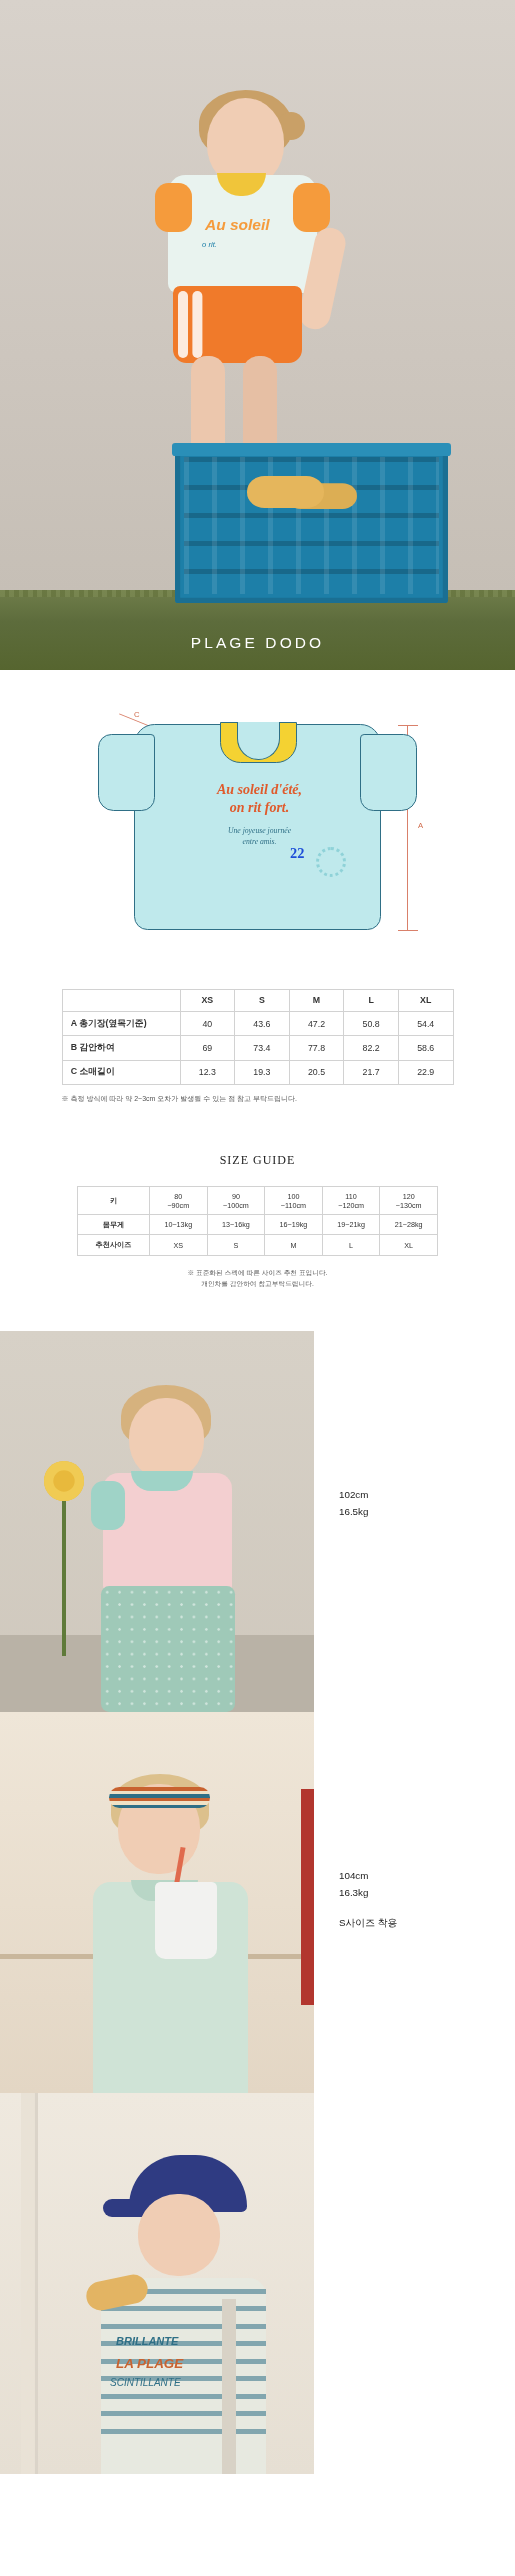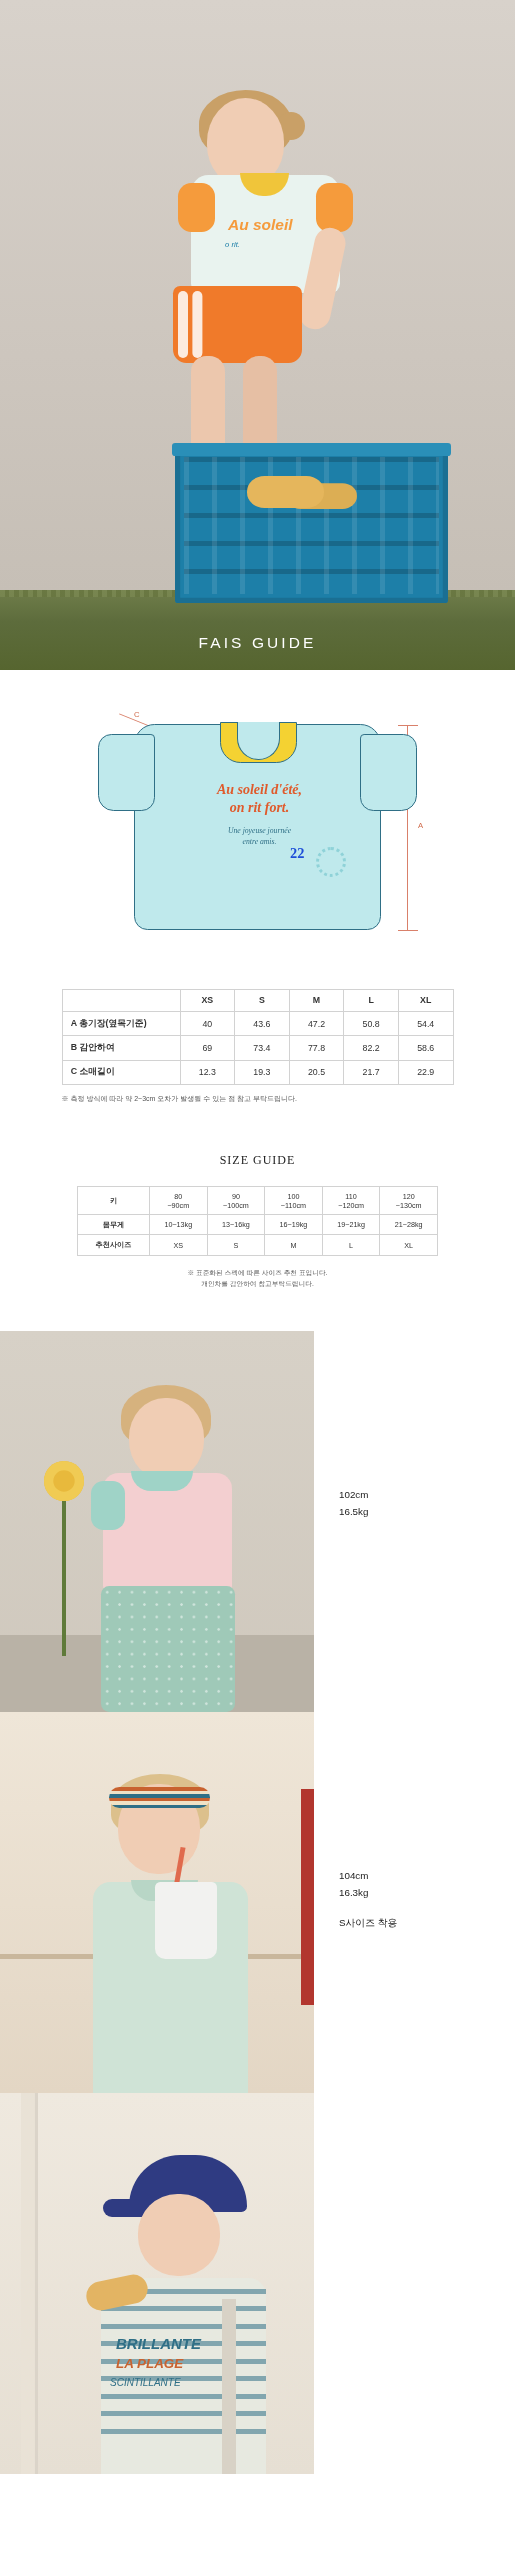--- a/index.html
+++ b/index.html
@@ -56,21 +56,21 @@
     position:absolute; left:72px; top:28px; width:77px; height:32px;
     background:#e5b65c; border-radius:17.5px/15.5px;
     box-shadow: 36px 4.1px 0 -3.1px #dcae54;
   }
   
   .child { position:absolute; left:155px; top:98px; width:216px; height:392px; }
   .head { position:absolute; left:52px; top:0; width:77px; height:88px; background:#f0cdb4; border-radius:50% 50% 46% 46%; }
   .hair { position:absolute; left:44px; top:-8.2px; width:93px; height:68px; background:#c9a067; border-radius:50% 50% 40% 40%; }
   .hair-bun { position:absolute; left:122px; top:14.4px; width:28px; height:28px; background:#c9a067; border-radius:50%; }
   .tee {
-    position:absolute; left:36px; top:77px; width:149px; height:118px;
+    position:absolute; left:13px; top:77px; width:149px; height:118px;
     background:#e9f3ef; border-radius:17.5px 17.5px 9.3px 9.3px;
   }
   .tee-collar { position:absolute; left:49px; top:-2.1px; width:49px; height:23px; background:#f0c53a; border-radius:0 0 25px 25px; }
   .tee-sleeve-l { position:absolute; left:-13.4px; top:8.2px; width:37px; height:49px; background:#f59b3c; border-radius:13.4px; }
   .tee-sleeve-r { position:absolute; right:-13.4px; top:8.2px; width:37px; height:49px; background:#f59b3c; border-radius:13.4px; }
   .tee-text1 { position:absolute; left:37px; top:41px; color:#f59b3c; font-size:15.5px; font-style:italic; font-weight:700; }
   .tee-text2 { position:absolute; left:34px; top:65px; color:#1d7fa8; font-size:7.7px; font-style:italic; }
   .shorts { position:absolute; left:17.5px; top:188px; width:129px; height:77px; background:#f07a2a; border-radius:7.2px 7.2px 13.4px 13.4px; }
   .shorts-stripe { position:absolute; left:5.2px; top:5.2px; width:10.3px; height:67px; background:#fff; opacity:.85; border-radius:5.2px; box-shadow:14.4px 0 0 0 #fff; }
   .leg-l { position:absolute; left:36px; top:258px; width:34px; height:118px; background:#ecc7ad; border-radius:15.5px; }
@@ -155,21 +155,21 @@
 
   
   .p3 { background:linear-gradient(180deg,#efe9df 0%, #e6dfd3 100%); }
   .p3 .post { position:absolute; left:20.6px; top:0; width:17.5px; height:381px; background:#e9e2d6; box-shadow: inset -3.1px 0 0 rgba(0,0,0,.06); }
   .p3 .cap { position:absolute; left:129px; top:62px; width:118px; height:57px; background:#2f3b82; border-radius:57px 57px 6.2px 6.2px; }
   .p3 .cap-brim { position:absolute; left:103px; top:106px; width:77px; height:18.5px; background:#2f3b82; border-radius:15.5px 4.1px 4.1px 15.5px; }
   .p3 .kid-head { position:absolute; left:138px; top:101px; width:82px; height:82px; background:#f0cdb4; border-radius:48%; }
   .p3 .kid-body { position:absolute; left:101px; top:185px; width:165px; height:196px; background:#e7e9e0; border-radius:17.5px 17.5px 0 0; }
   .p3 .stripes { position:absolute; left:101px; top:196px; width:165px; height:155px;
       background:repeating-linear-gradient(180deg, rgba(47,111,134,.55) 0 4.6px, transparent 4.6px 17.5px); }
-  .p3 .t1 { position:absolute; left:116px; top:242px; color:#2f6f86; font-size:15px; font-weight:700; font-style:italic; }
+  .p3 .t1 { position:absolute; left:116px; top:242px; color:#2f6f86; font-size:11px; font-weight:700; font-style:italic; }
   .p3 .t2 { position:absolute; left:116px; top:263px; color:#c8622f; font-size:13.4px; font-weight:700; font-style:italic; }
   .p3 .t3 { position:absolute; left:110px; top:284px; color:#2f6f86; font-size:10px; font-weight:400; font-style:italic; }
   .p3 .bread { position:absolute; left:86px; top:185px; width:62px; height:29px; background:#e3b463; border-radius:15.5px; transform:rotate(-12deg); }
   .p3 .strap { position:absolute; left:222px; top:206px; width:14.4px; height:175px; background:#d8d2c6; }
 </style>
 </head>
 <body>
 
 <div class="page">
 
@@ -195,21 +195,21 @@
       <div class="leg-l"></div>
       <div class="leg-r"></div>
     </div>
 
     <div class="crate">
       <div class="crate-rim"></div>
       <div class="crate-grid"></div>
       <div class="crate-bread"></div>
     </div>
 
-    <div class="hero-logo">FAIS GUIDE</div>
+    <div class="hero-logo">PLAGE DODO</div>
   </div>
 
   <div class="spec-section">
 
     <div class="tech">
 
       <div class="dim lbl-c">C</div>
       <div class="dim-line" style="left:45px; top:21.6px; width:62px; height:1px; transform:rotate(22deg);"></div>
       <div class="dim lbl-b">B</div>
       <div class="dim lbl-a">A</div>

